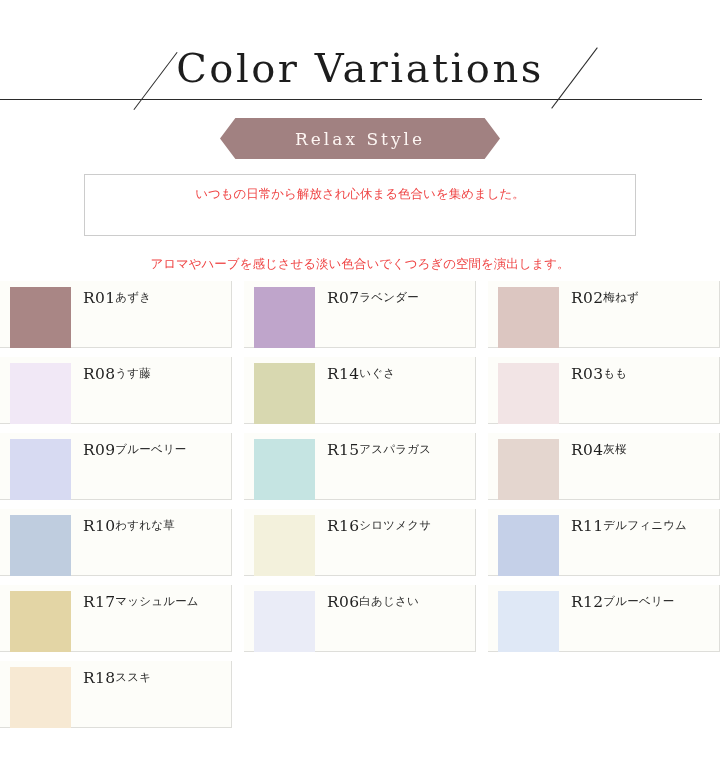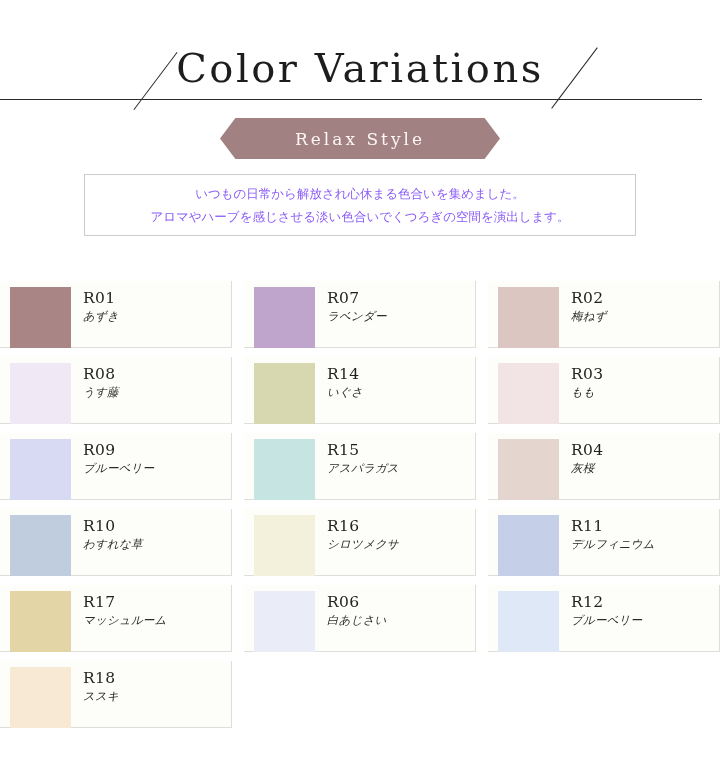--- a/index.html
+++ b/index.html
@@ -95,23 +95,24 @@
     border: 1px solid #cccccc;
     background: #ffffff;
     display: flex;
     flex-direction: column;
     align-items: center;
     justify-content: center;
   }
   .desc-line {
     font-family: "DejaVu Serif", serif;
     font-size: 12.5px;
-    color: #8b5cf6;
+    color: #ef4444;
     line-height: 1.85;
     white-space: nowrap;
+    margin-top: 47px;
   }
 
   
   .grid {
     position: absolute;
     left: 0;
     top: 281px;
     width: 720px;
     display: grid;
     grid-template-columns: repeat(3, 232px);
@@ -131,37 +132,36 @@
   .swatch {
     width: 61px;
     height: 61px;
     margin: 6px 0 0 10px;
     flex: 0 0 auto;
   }
   .card-text {
     padding-left: 12px;
     padding-top: 8px;
     display: flex;
-    flex-direction: column;
+    flex-direction: row;
     justify-content: flex-start;
   }
   .code {
     font-family: "DejaVu Serif", serif;
     font-size: 15.5px;
     color: #1f1f1f;
     line-height: 1.25;
     letter-spacing: 0.3px;
   }
   .cname {
     font-family: "DejaVu Serif", serif;
     font-size: 11.5px;
     color: #2b2b2b;
     line-height: 1.5;
     letter-spacing: 0.2px;
-    font-style: italic;
   }
 </style>
 </head>
 <body>
 
 <div class="header">
   <div class="rule-h"></div>
   <div class="slash slash-left"></div>
   <div class="slash slash-right"></div>
   <div class="title">Color Variations</div>

